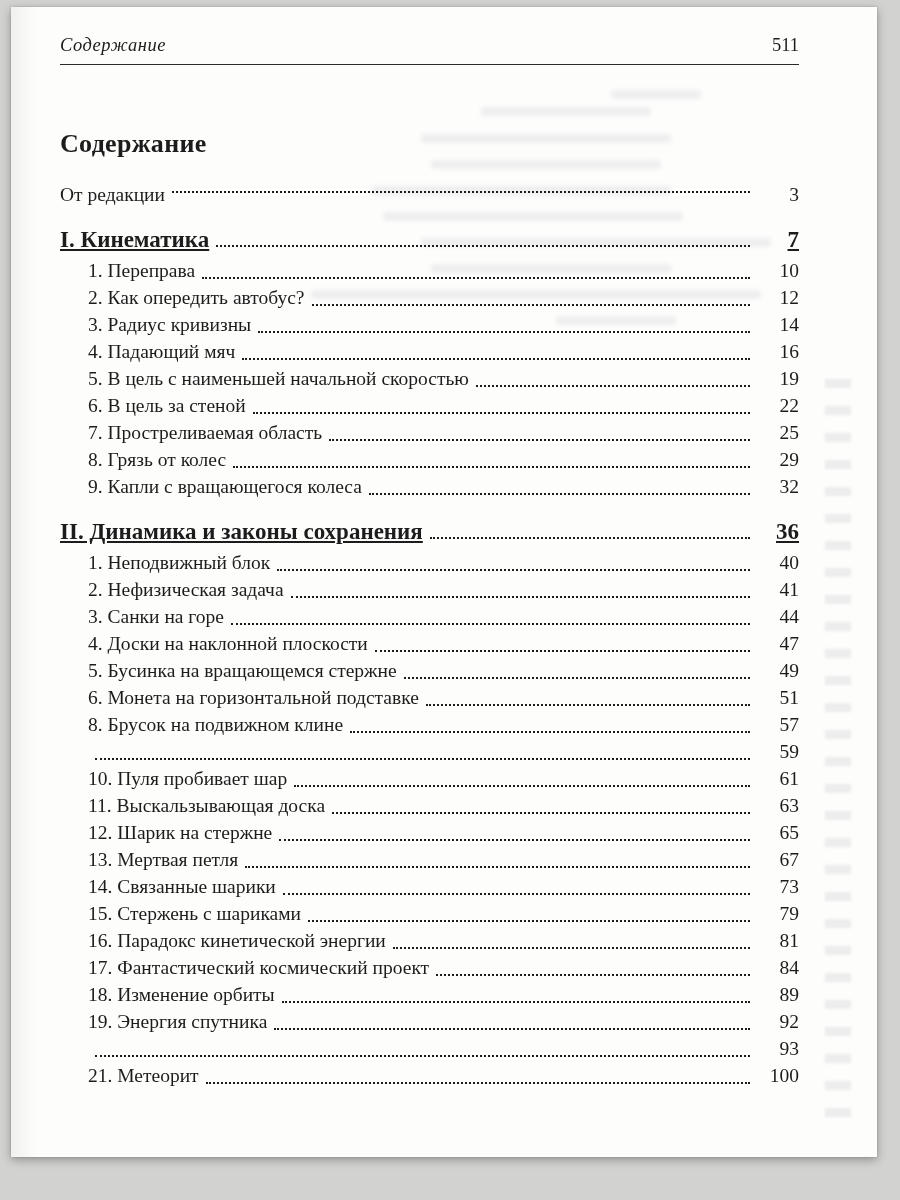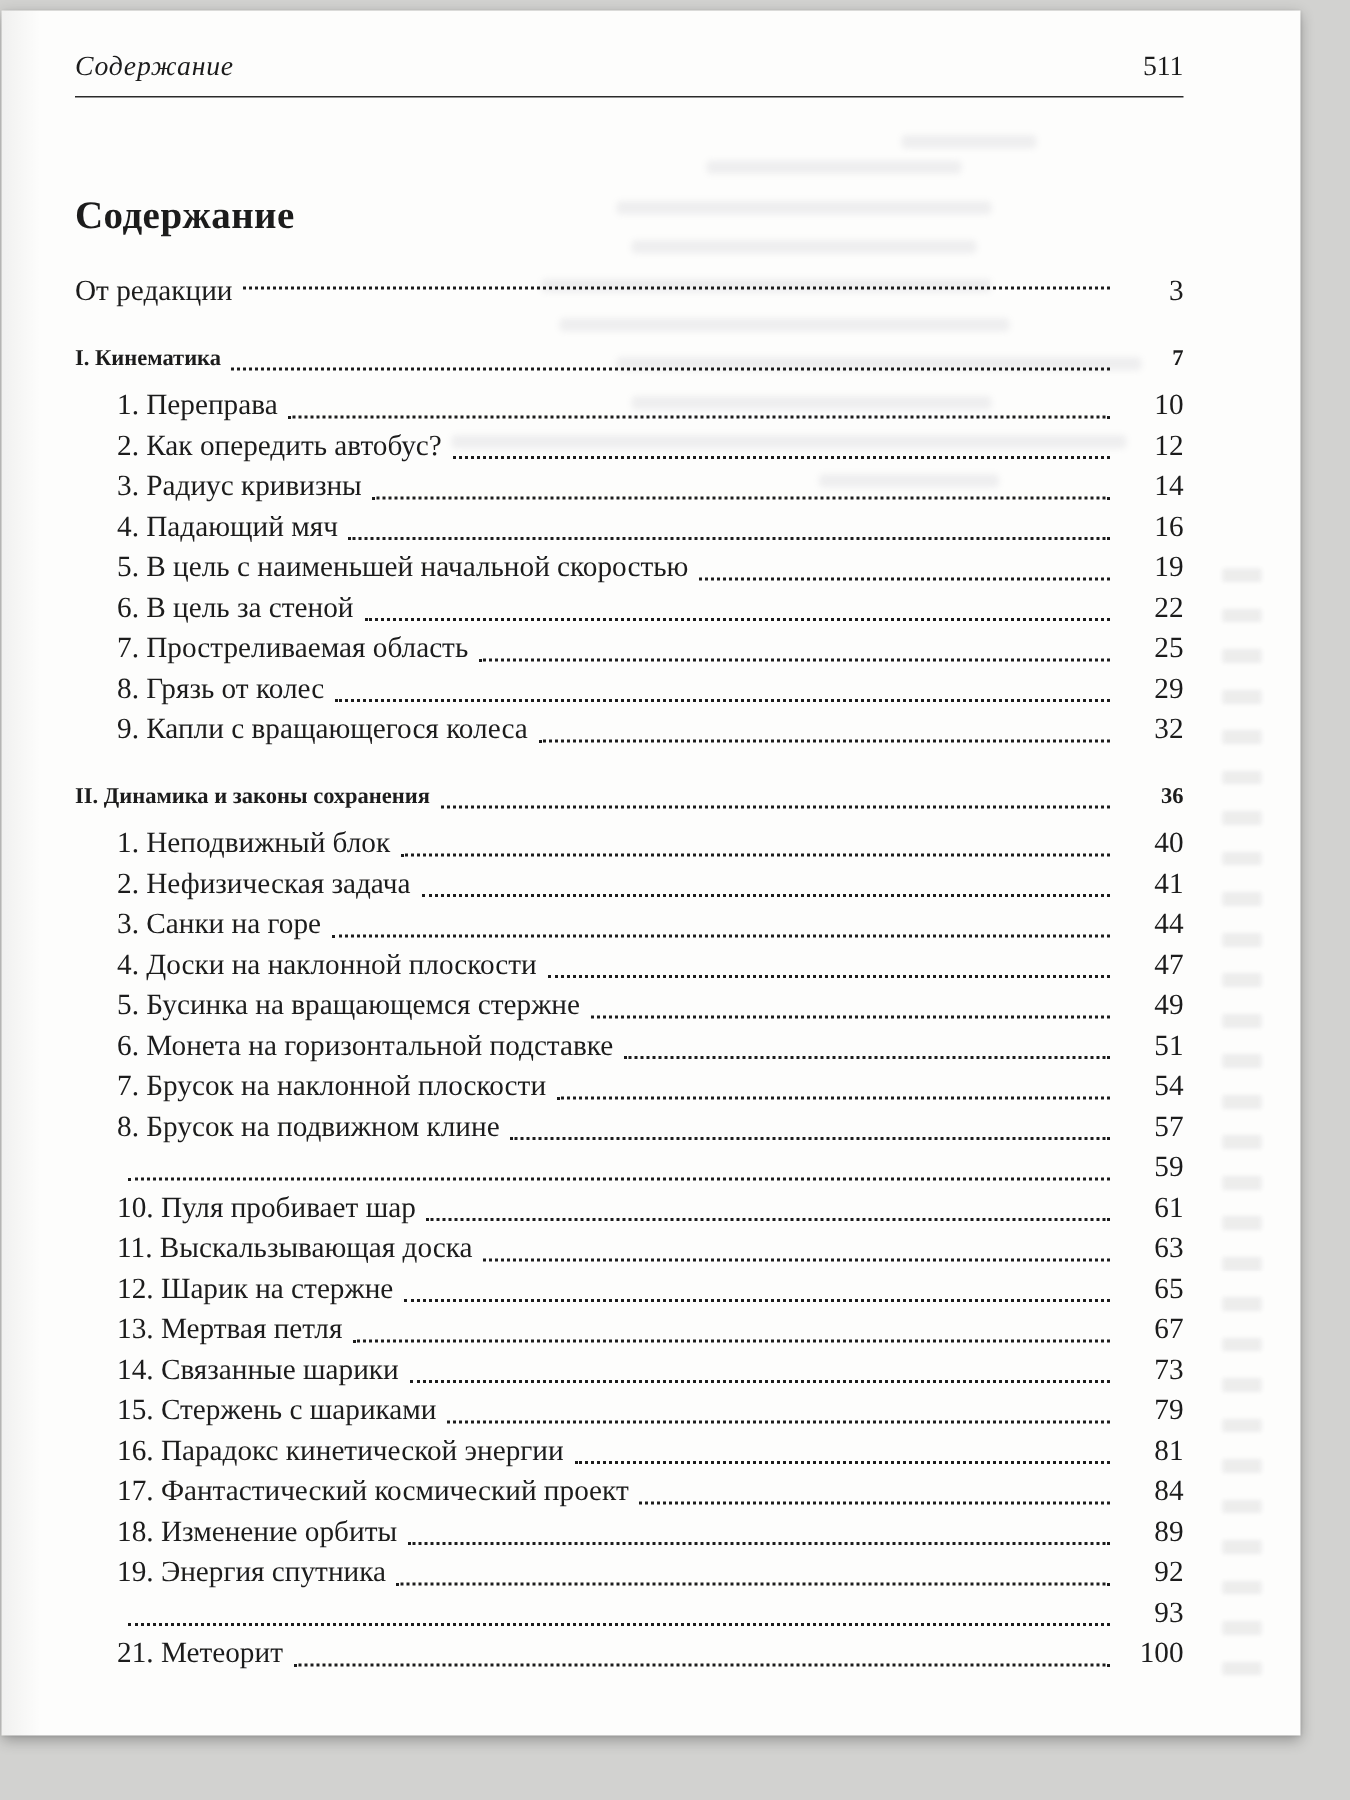--- a/index.html
+++ b/index.html
@@ -5,21 +5,21 @@
   * { margin:0; padding:0; box-sizing:border-box; }
   html,body { width:900px; height:1200px; }
   body {
     background:#d2d2d0;
     font-family:"Liberation Serif","DejaVu Serif",serif;
     color:#1c1c1c;
     overflow:hidden;
     position:relative;
   }
   .page {
-    position:absolute; left:1px; top:7px;
+    position:absolute; left:11px; top:7px;
     width:866px; height:1150px;
     background:#fdfdfc;
     box-shadow:0 3px 9px rgba(0,0,0,0.30), 0 0 2px rgba(0,0,0,0.18);
     padding:26px 78px 0 49px;
     background-image:linear-gradient(to right, rgba(0,0,0,0.05) 0, rgba(0,0,0,0) 26px);
   }
   .running-head {
     display:flex; justify-content:space-between; align-items:baseline;
     font-size:18.5px; line-height:24px;
   }
@@ -34,21 +34,21 @@
   .toc-row { display:flex; align-items:flex-end; font-size:19.5px; line-height:27px; }
   .toc-row .lbl { white-space:nowrap; }
   .toc-row .dots {
     flex:1 1 auto;
     border-bottom:2.2px dotted #1c1c1c;
     margin:0 3px 5px 7px;
     min-width:12px;
   }
   .toc-row .pg { min-width:46px; text-align:right; white-space:nowrap; }
   .toc-row.front { margin-top:0;align-items:center; }
-  .toc-row.chapter { font-weight:700; font-size:15px; margin:18px 0 4px; }
+  .toc-row.chapter { font-weight:700; font-size:23px; margin:18px 0 4px;text-decoration:underline; }
   .toc-row.chapter .dots { border-bottom-width:2.6px; margin-bottom:6px; }
   .items .toc-row { padding-left:28px;justify-content:space-between; }
   
   .bleed { position:absolute; inset:0; pointer-events:none; z-index:1; }
   .bleed .b {
     position:absolute; height:9px; border-radius:3px;
     background:#8e8e9c; opacity:0.13; filter:blur(2px);
   }
   .ghost-strip {
     position:absolute; right:26px; top:372px; width:26px; height:748px;
@@ -171,25 +171,20 @@
           <span class="lbl">5. Бусинка на вращающемся стержне</span>
           <span class="dots"></span>
           <span class="pg">49</span>
         </div>
         <div class="toc-row item">
           <span class="lbl">6. Монета на горизонтальной подставке</span>
           <span class="dots"></span>
           <span class="pg">51</span>
         </div>
         <div class="toc-row item">
-          <span class="lbl">7. Брусок на наклонной плоскости</span>
-          <span class="dots"></span>
-          <span class="pg">54</span>
-        </div>
-        <div class="toc-row item">
           <span class="lbl">8. Брусок на подвижном клине</span>
           <span class="dots"></span>
           <span class="pg">57</span>
         </div>
         <div class="toc-row item">
           <span class="dots"></span>
           <span class="pg">59</span>
         </div>
         <div class="toc-row item">
           <span class="lbl">10. Пуля пробивает шар</span>

